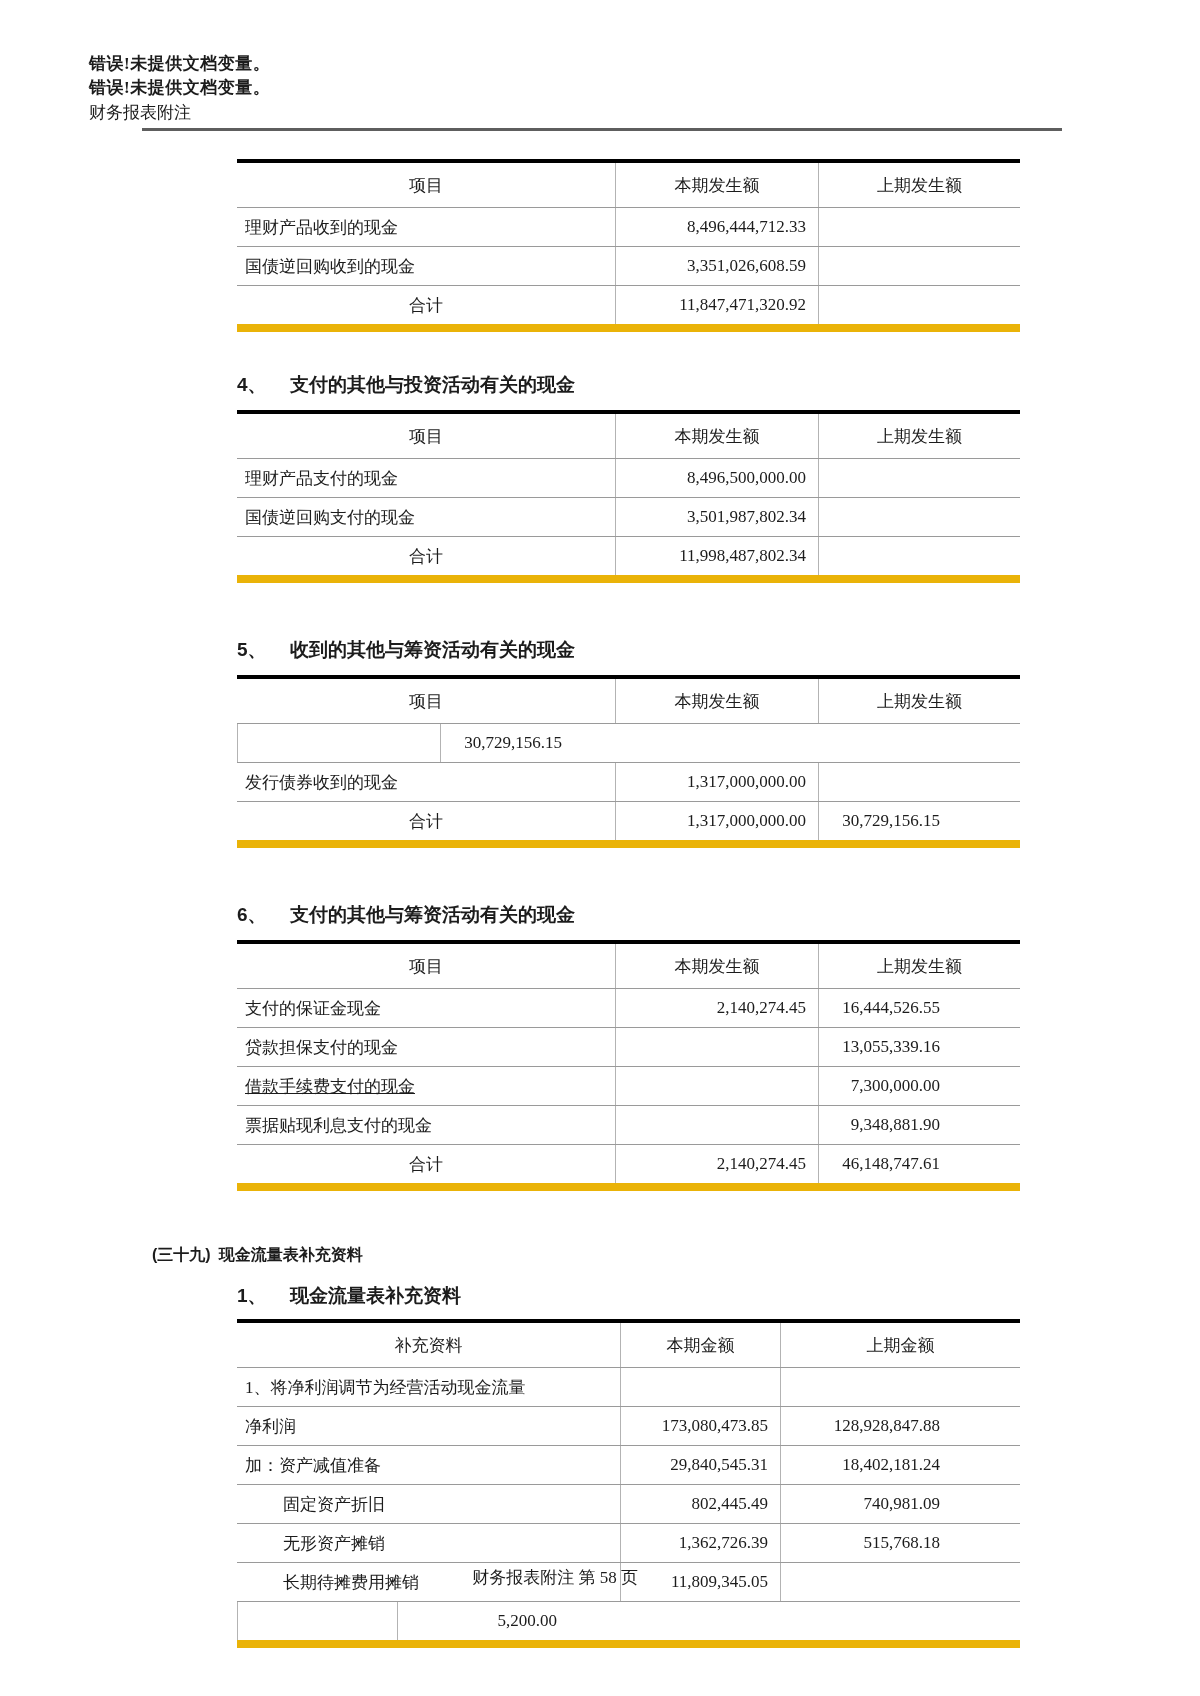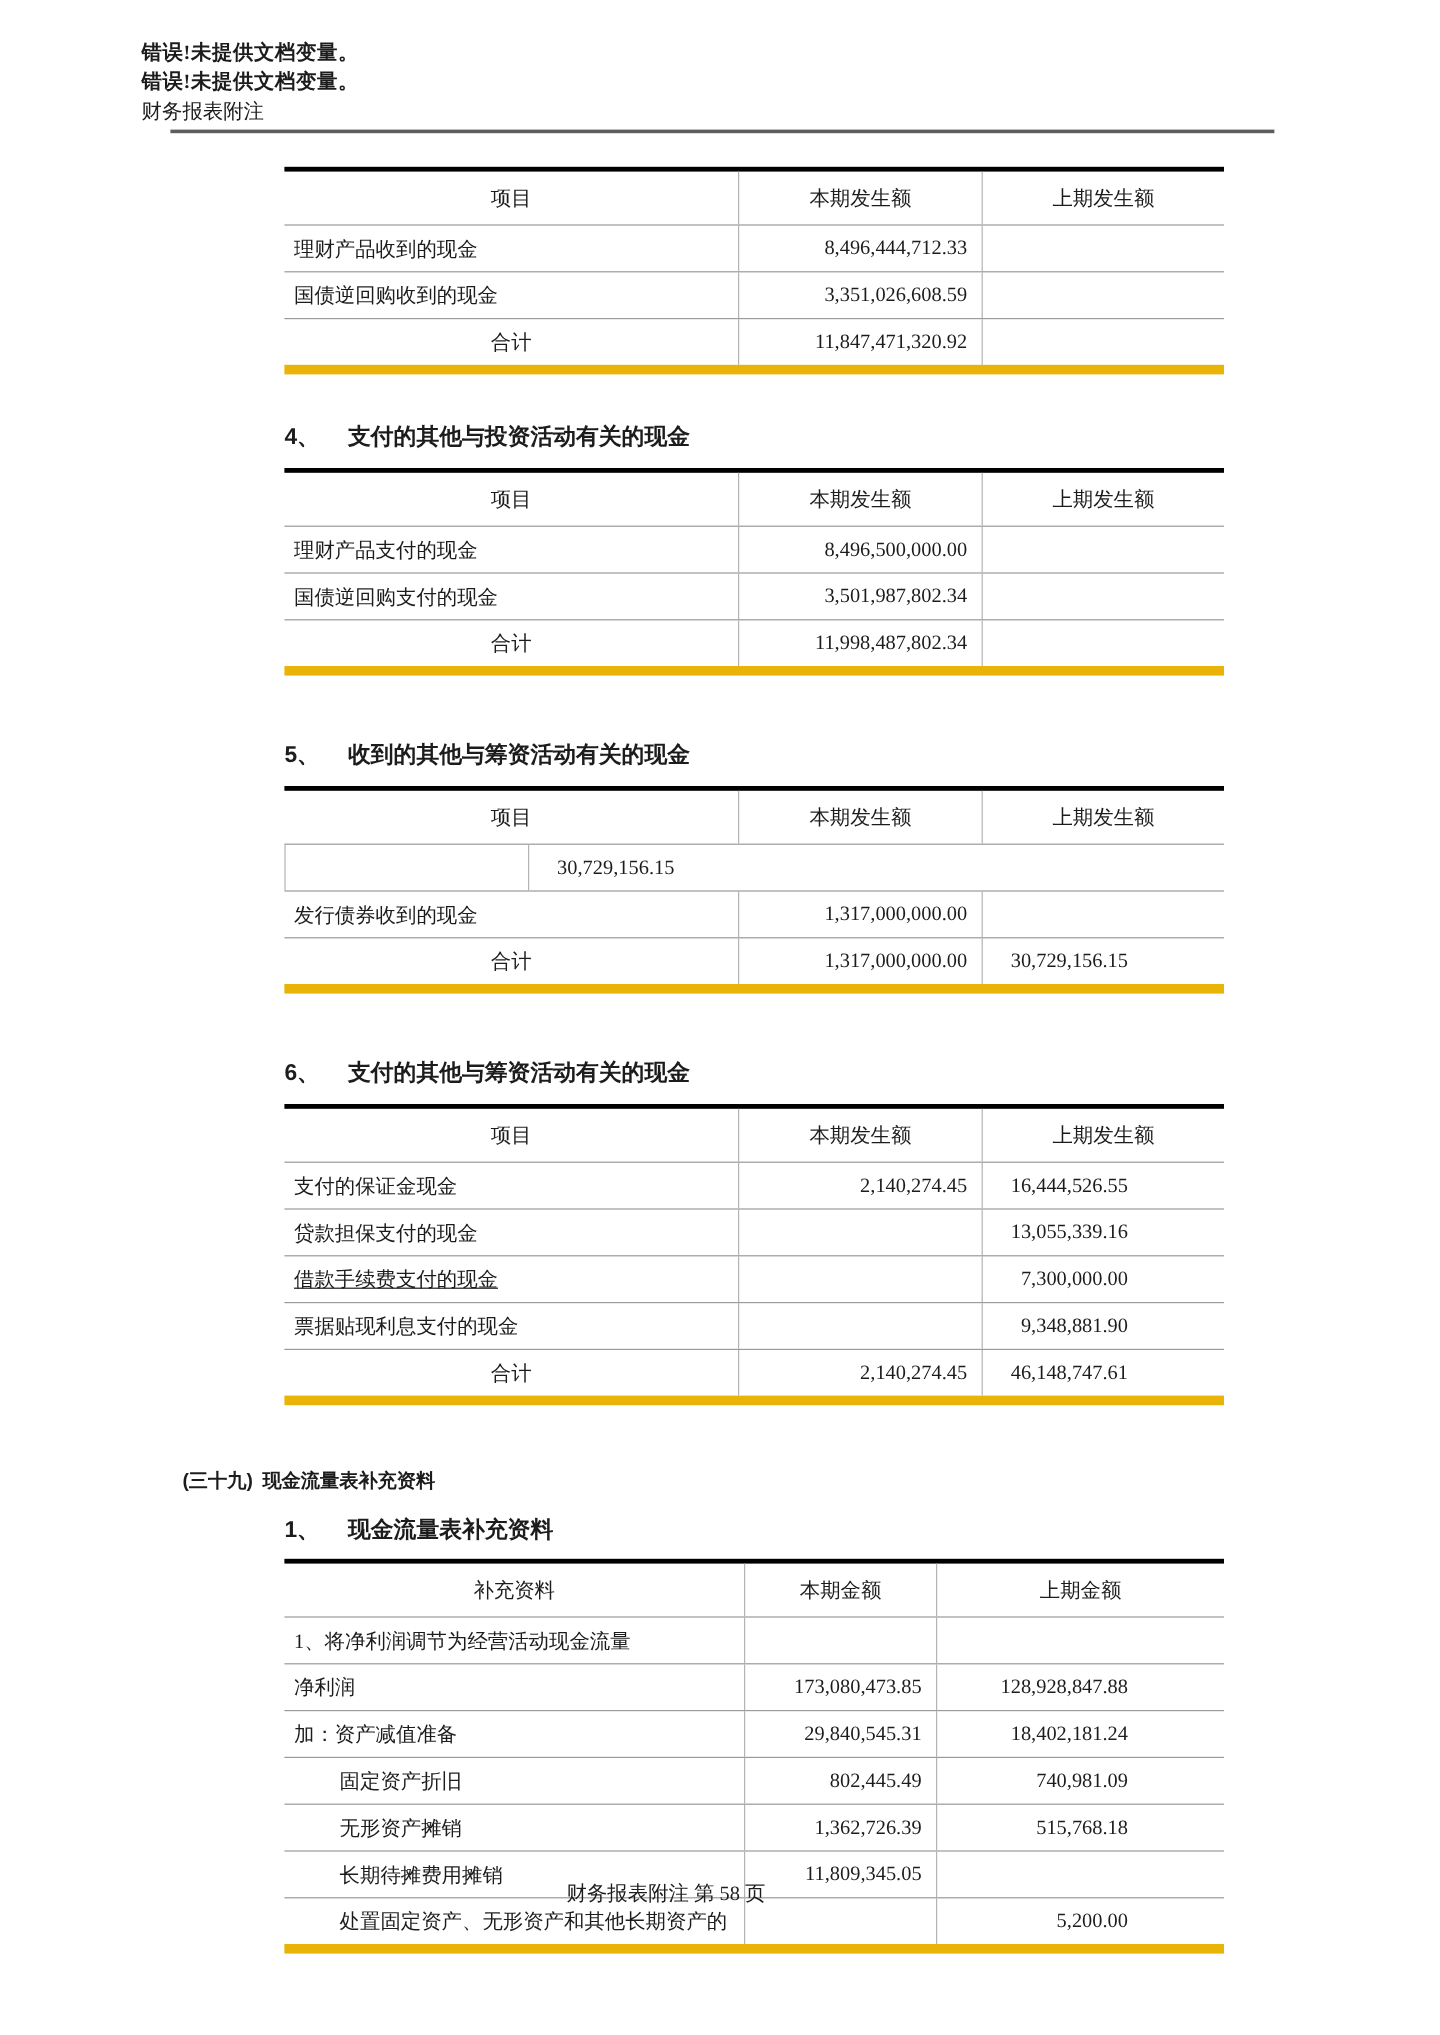--- a/index.html
+++ b/index.html
@@ -5,21 +5,21 @@
   html,body{margin:0;padding:0;background:#ffffff;}
   .page{
     position:relative;
     width:1200px;height:1696px;
     background:#ffffff;
     color:#1c1c1c;
     font-family:"Liberation Serif","DejaVu Serif",serif;
     overflow:hidden;
   }
   
-  .doc-header{padding-top:32px;margin-left:118px;}
+  .doc-header{padding-top:52px;margin-left:89px;}
   .err-line{font-weight:bold;font-size:17px;line-height:24px;letter-spacing:0.5px;}
   .subtitle{font-size:17px;line-height:25px;}
   .header-rule{margin:3px 0 0 142px;width:920px;height:3px;background:#5e5e5e;}
   
   .content{margin-left:237px;width:783px;}
   
   .sec-heading{
     margin:54px 0 12px 0;
     font-family:"Liberation Sans","DejaVu Sans",sans-serif;
     font-weight:bold;font-size:19px;line-height:26px;
@@ -223,21 +223,20 @@
           <div class="t-cell c0 lbl ind" style="width: 383px;">无形资产摊销</div>
           <div class="t-cell c1 num" style="width: 160px;">1,362,726.39</div>
           <div class="t-cell c2 num" style="width: 240px;">515,768.18</div>
         </div>
         <div class="t-row">
           <div class="t-cell c0 lbl ind" style="width: 383px;">长期待摊费用摊销</div>
           <div class="t-cell c1 num" style="width: 160px;">11,809,345.05</div>
           <div class="t-cell c2 num" style="width: 240px;"></div>
         </div>
         <div class="t-row">
-          <div class="t-cell c0 lbl ind" style="width: 383px;">处置固定资产、无形资产和其他长期资产的</div>
           <div class="t-cell c1 num" style="width: 160px;"></div>
           <div class="t-cell c2 num" style="width: 240px;">5,200.00</div>
         </div>
       </div>
 
   </div>
 
   <div class="footer">财务报表附注 第 58 页</div>
 
 </div>

